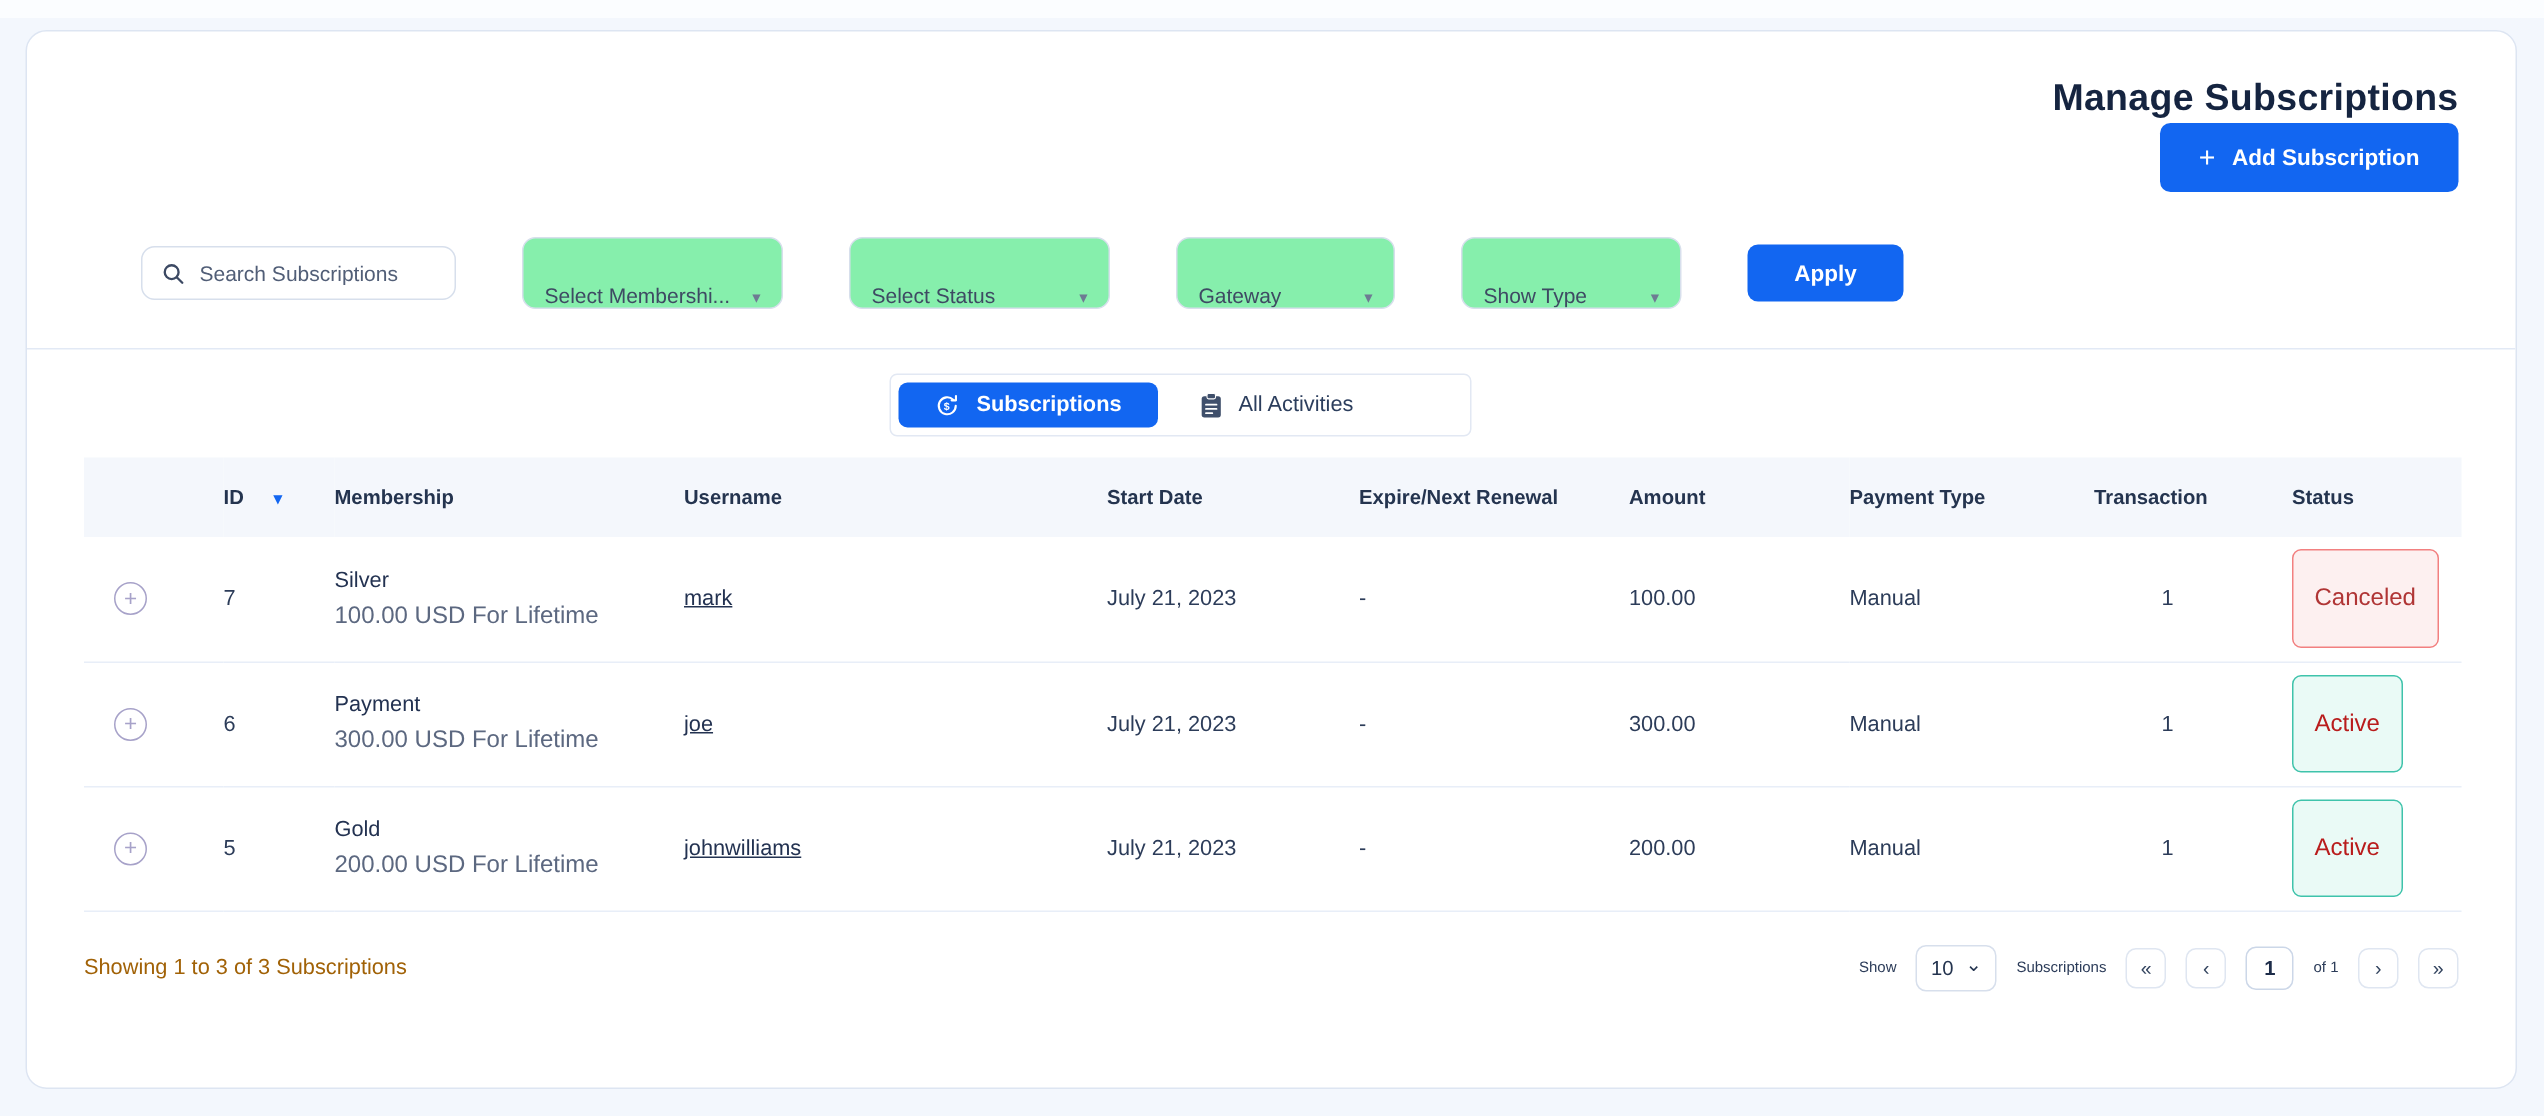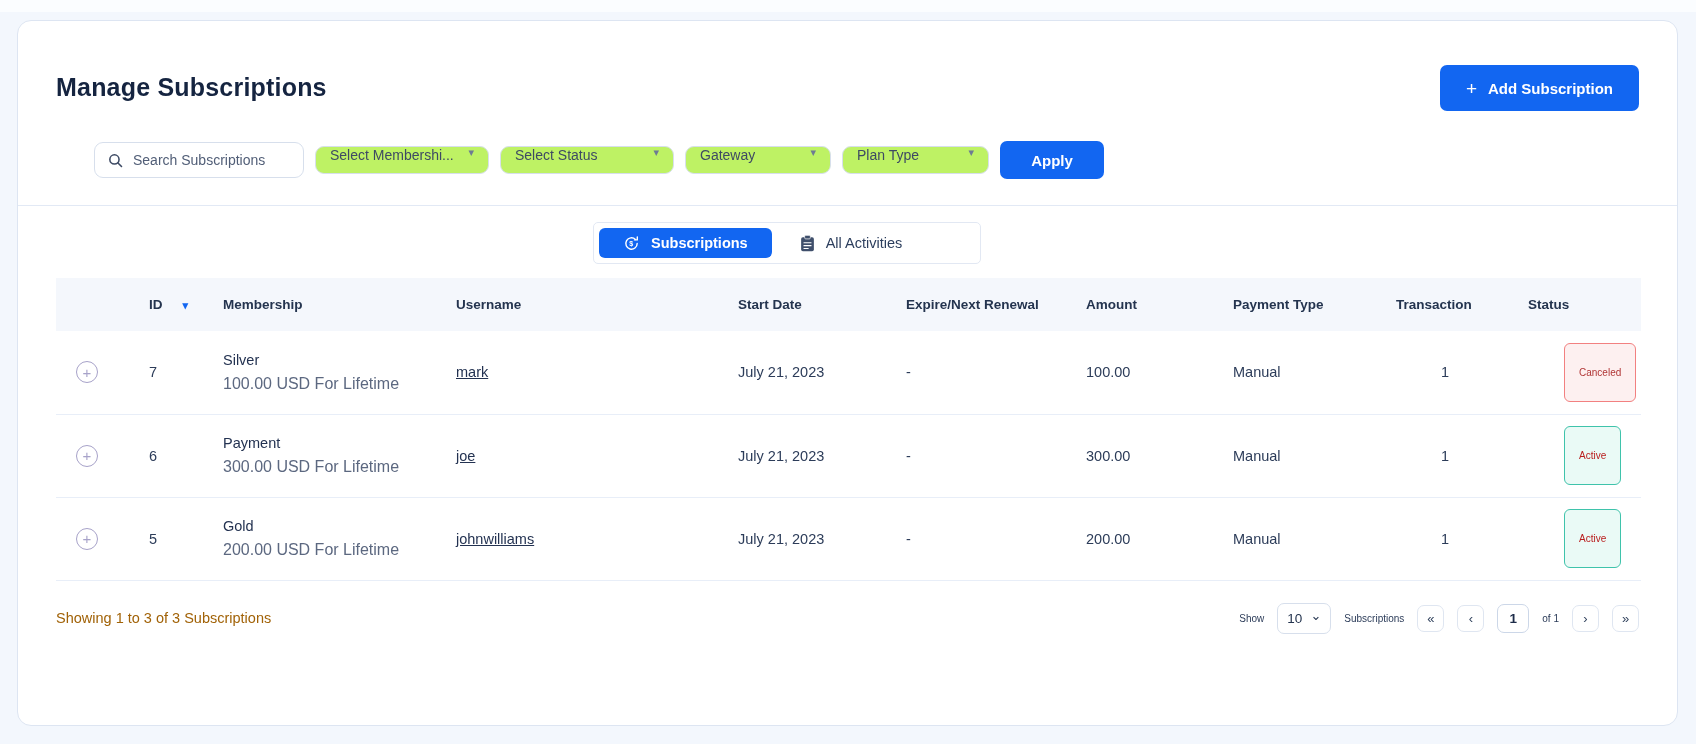--- a/index.html
+++ b/index.html
@@ -12,44 +12,44 @@
     overflow:hidden;
   }
   .top-strip { position:absolute; top:0; left:0; right:0; height:12px; background:#fbfdff; }
   .card {
     position:absolute; left:17px; top:20px; width:1661px; height:706px;
     background:#ffffff; border:1px solid #dde5f2; border-radius:14px;
     display:flex; flex-direction:column; overflow:hidden;
   }
   
   .card-top { padding:0 38px; }
-  .header-row { margin-top:42px; display:flex; justify-content:space-between; align-items:center; }
+  .header-row { margin-top:30px; display:flex; justify-content:space-between; align-items:flex-end;flex-direction:column; }
   .page-title { font-size:25px; font-weight:700; color:#152440; letter-spacing:.2px; }
   .btn-primary {
     background:#1266f1; color:#fff; border:none; border-radius:7px;
     font-family:inherit; font-weight:700; font-size:15px; cursor:pointer;
     display:inline-flex; align-items:center; justify-content:center;
   }
   .add-btn { height:46px; padding:0 26px; gap:11px; margin-top:2px; }
   .add-btn .plus { font-size:19px; font-weight:400; line-height:1; }
   
-  .filter-row { margin-top:30px; margin-bottom:26px; display:flex; align-items:center; gap:11px;padding-left:38px; }
+  .filter-row { margin-top:30px; margin-bottom:26px; display:flex; align-items:center; gap:44px;padding-left:38px; }
   .search-box {
     width:210px; height:36px; border:1px solid #d7dfec; border-radius:9px;
     display:flex; align-items:center; padding:0 12px; gap:9px; background:#fff;
   }
   .search-box svg { flex:none; }
   .search-box input {
     border:none; outline:none; width:100%; font-family:inherit;
     font-size:14px; color:#3e4a63; background:transparent;
   }
   .search-box input::placeholder { color:#515e77; opacity:1; }
   .select-box {
-    height:28px; border:1px solid #d7dfec; border-radius:9px; background:#bef264;
-    display:flex; align-items:flex-start; justify-content:space-between;
+    height:48px; border:1px solid #d7dfec; border-radius:9px; background:#86efac;
+    display:flex; align-items:flex-end; justify-content:space-between;
     padding:0 14px; font-size:14px; color:#3e4a63; cursor:pointer; gap:8px;
   }
   .select-box .val { white-space:nowrap; overflow:hidden; text-overflow:ellipsis; }
   .caret { font-size:11px; color:#6e7b93; flex:none; line-height:1; }
   .w-174 { width:174px; } .w-146 { width:146px; } .w-147 { width:147px; }
   .apply-btn { width:104px; height:38px; font-size:15px; }
   .divider { height:1px; background:#e2e9f5; width:100%; }
   
   .card-body { padding:0 38px; flex:1; display:flex; flex-direction:column; }
   .tabs-toggle {
@@ -75,21 +75,21 @@
     color:#a7a2c9; background:#fff; font-size:15px; line-height:19px;
     text-align:center; cursor:pointer; margin-left:20px; display:block; font-weight:400;
     font-family:inherit; padding:0;
   }
   .mem-name { font-size:14.5px; color:#233251; }
   .mem-sub { font-size:16px; color:#5c6880; margin-top:7px; }
   .user-link { color:#233251; text-decoration:underline; font-weight:500; cursor:pointer; }
   .td-transaction { padding-left:45px; }
   .badge {
     display:inline-block; padding:23px 14px; border-radius:6px;
-    font-size:10px; border:1px solid; line-height:1.1;margin-left:36px;
+    font-size:16px; border:1px solid; line-height:1.1;
   }
   .badge-canceled { background:#fdf0f0; border-color:#f28080; color:#b03535; }
   .badge-active   { background:#eafaf6; border-color:#3fc3ab; color:#b91c1c; }
   
   .footer-row {
     display:flex; justify-content:space-between; align-items:center;
     padding:22px 0 24px 0;
   }
   .showing { font-size:14.5px; color:#a16207; }
   .footer-right { display:flex; align-items:center; gap:13px; }
@@ -145,21 +145,21 @@
         <span class="val">Select Status</span>
         <span class="caret">▾</span>
       </div>
 
       <div class="select-box w-146">
         <span class="val">Gateway</span>
         <span class="caret">▾</span>
       </div>
 
       <div class="select-box w-147">
-        <span class="val">Plan Type</span>
+        <span class="val">Show Type</span>
         <span class="caret">▾</span>
       </div>
 
       <button class="btn-primary apply-btn">Apply</button>
     </div>
   </div>
 
   <div class="divider"></div>
 
   <div class="card-body">

